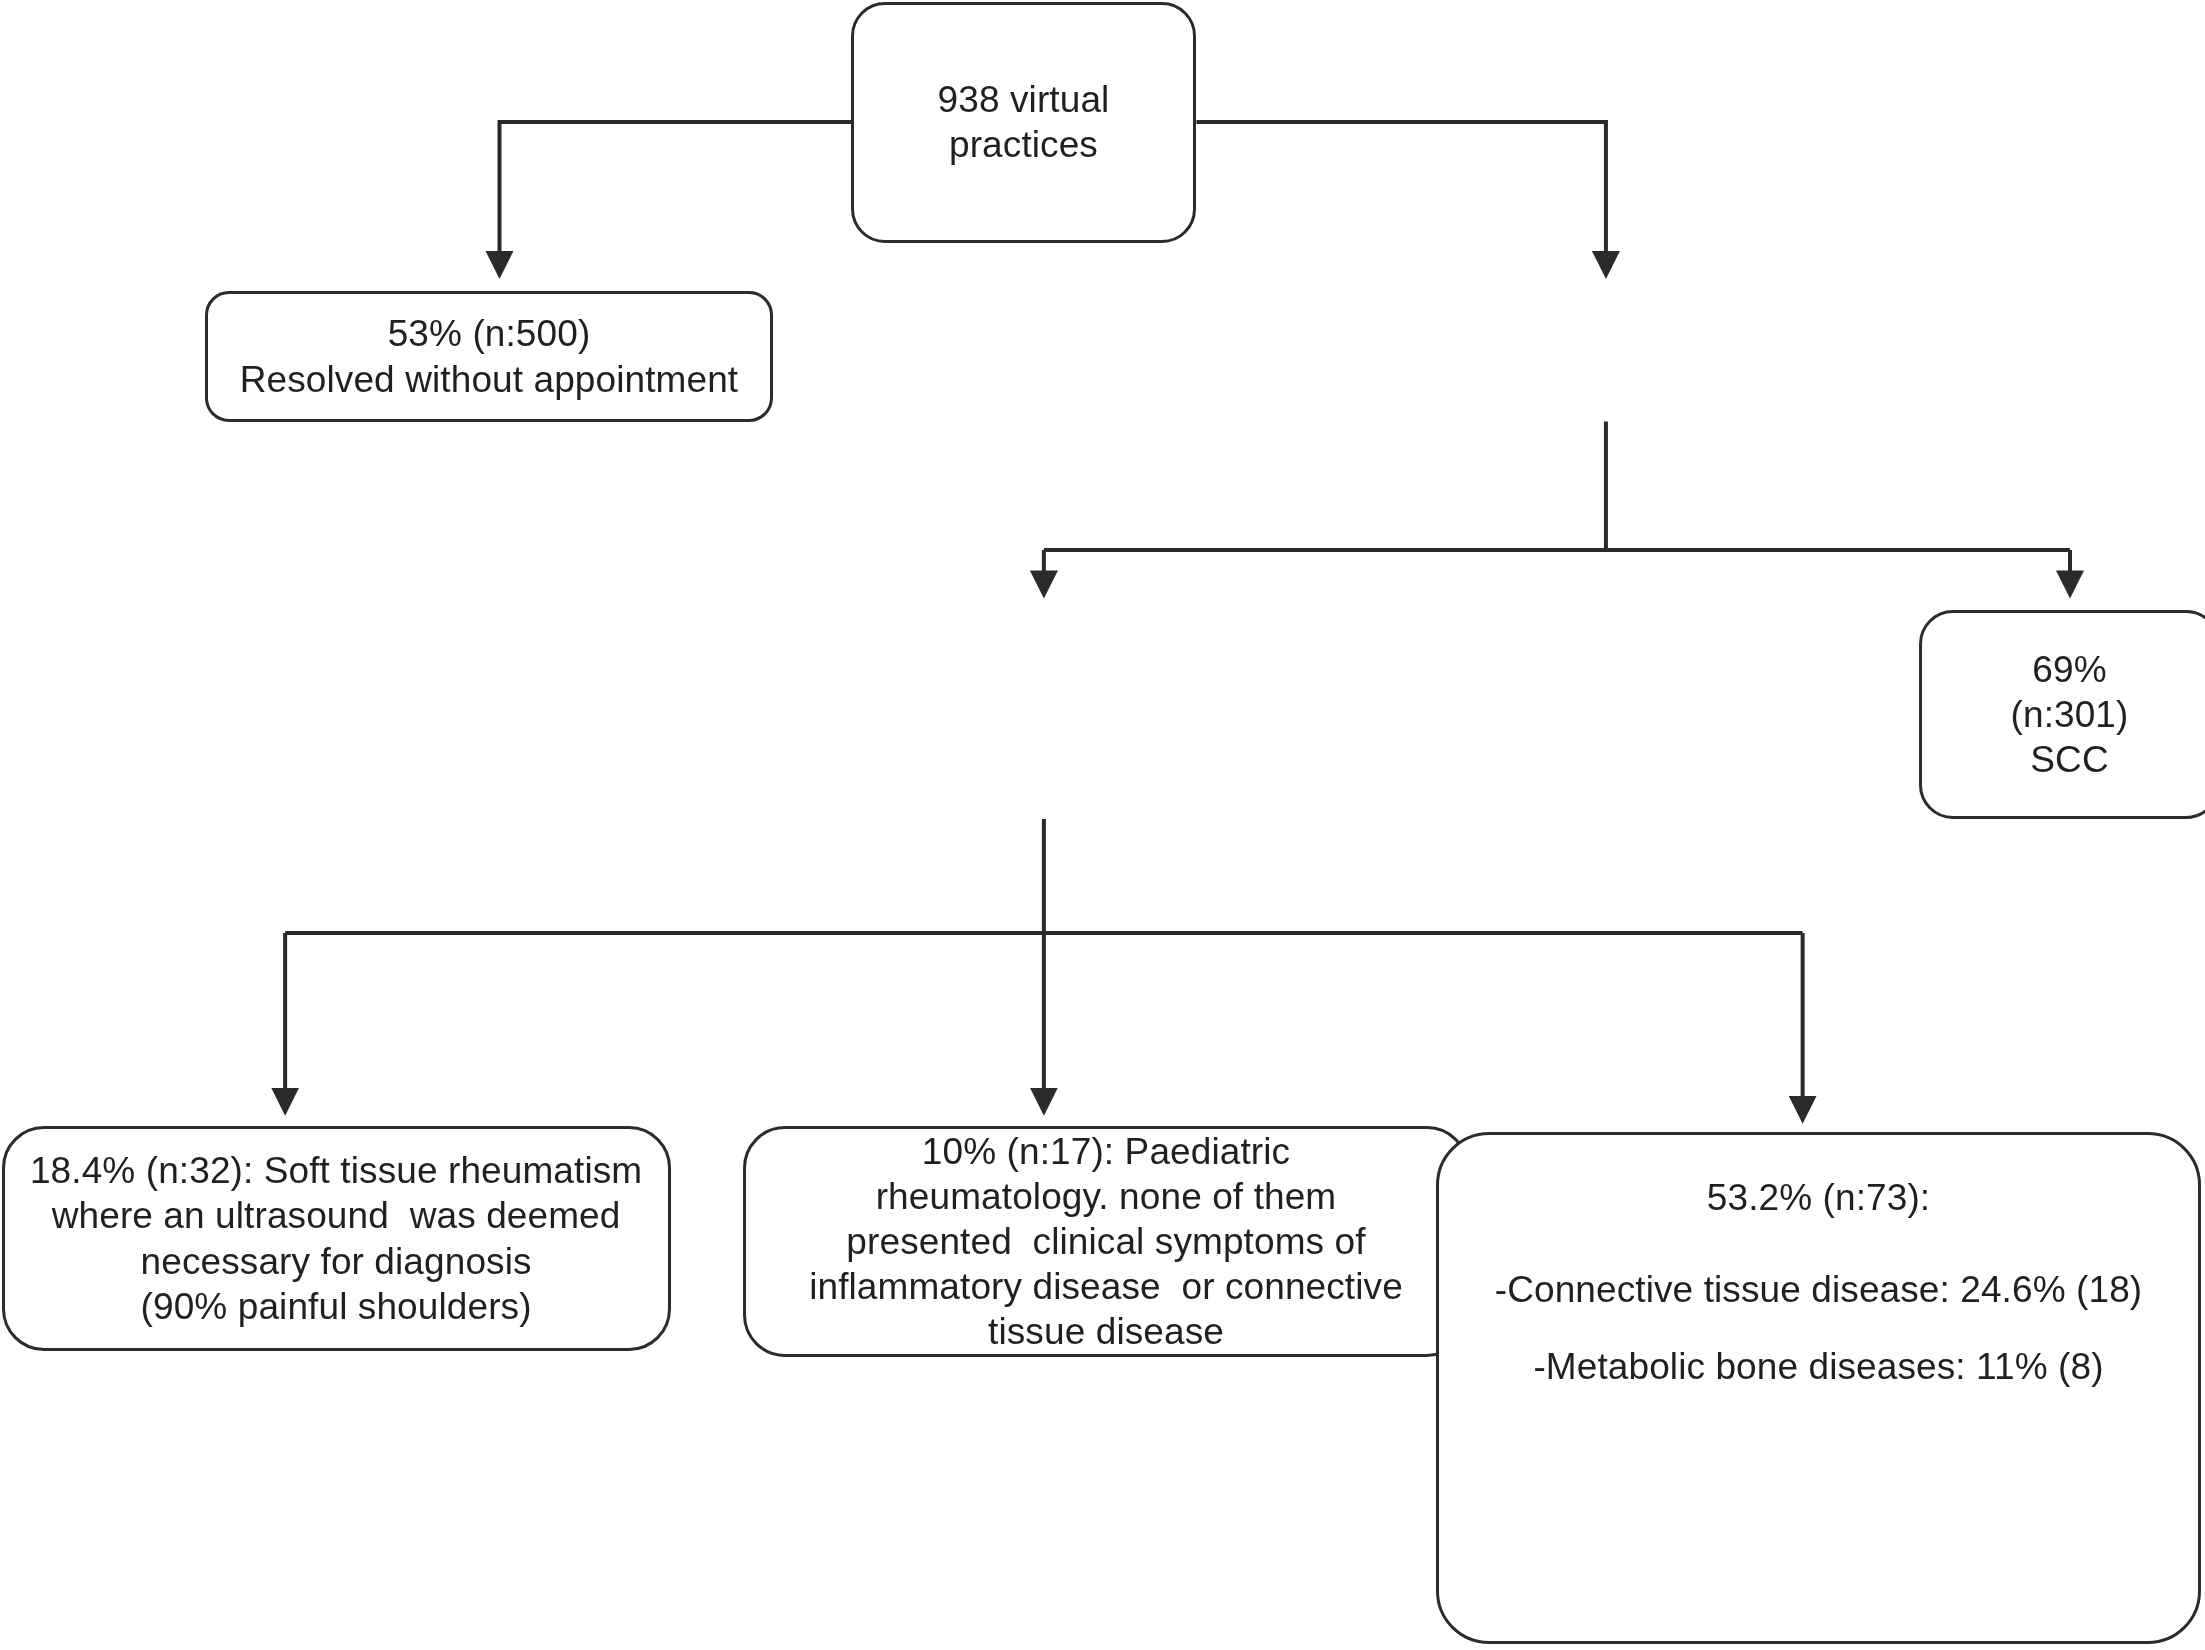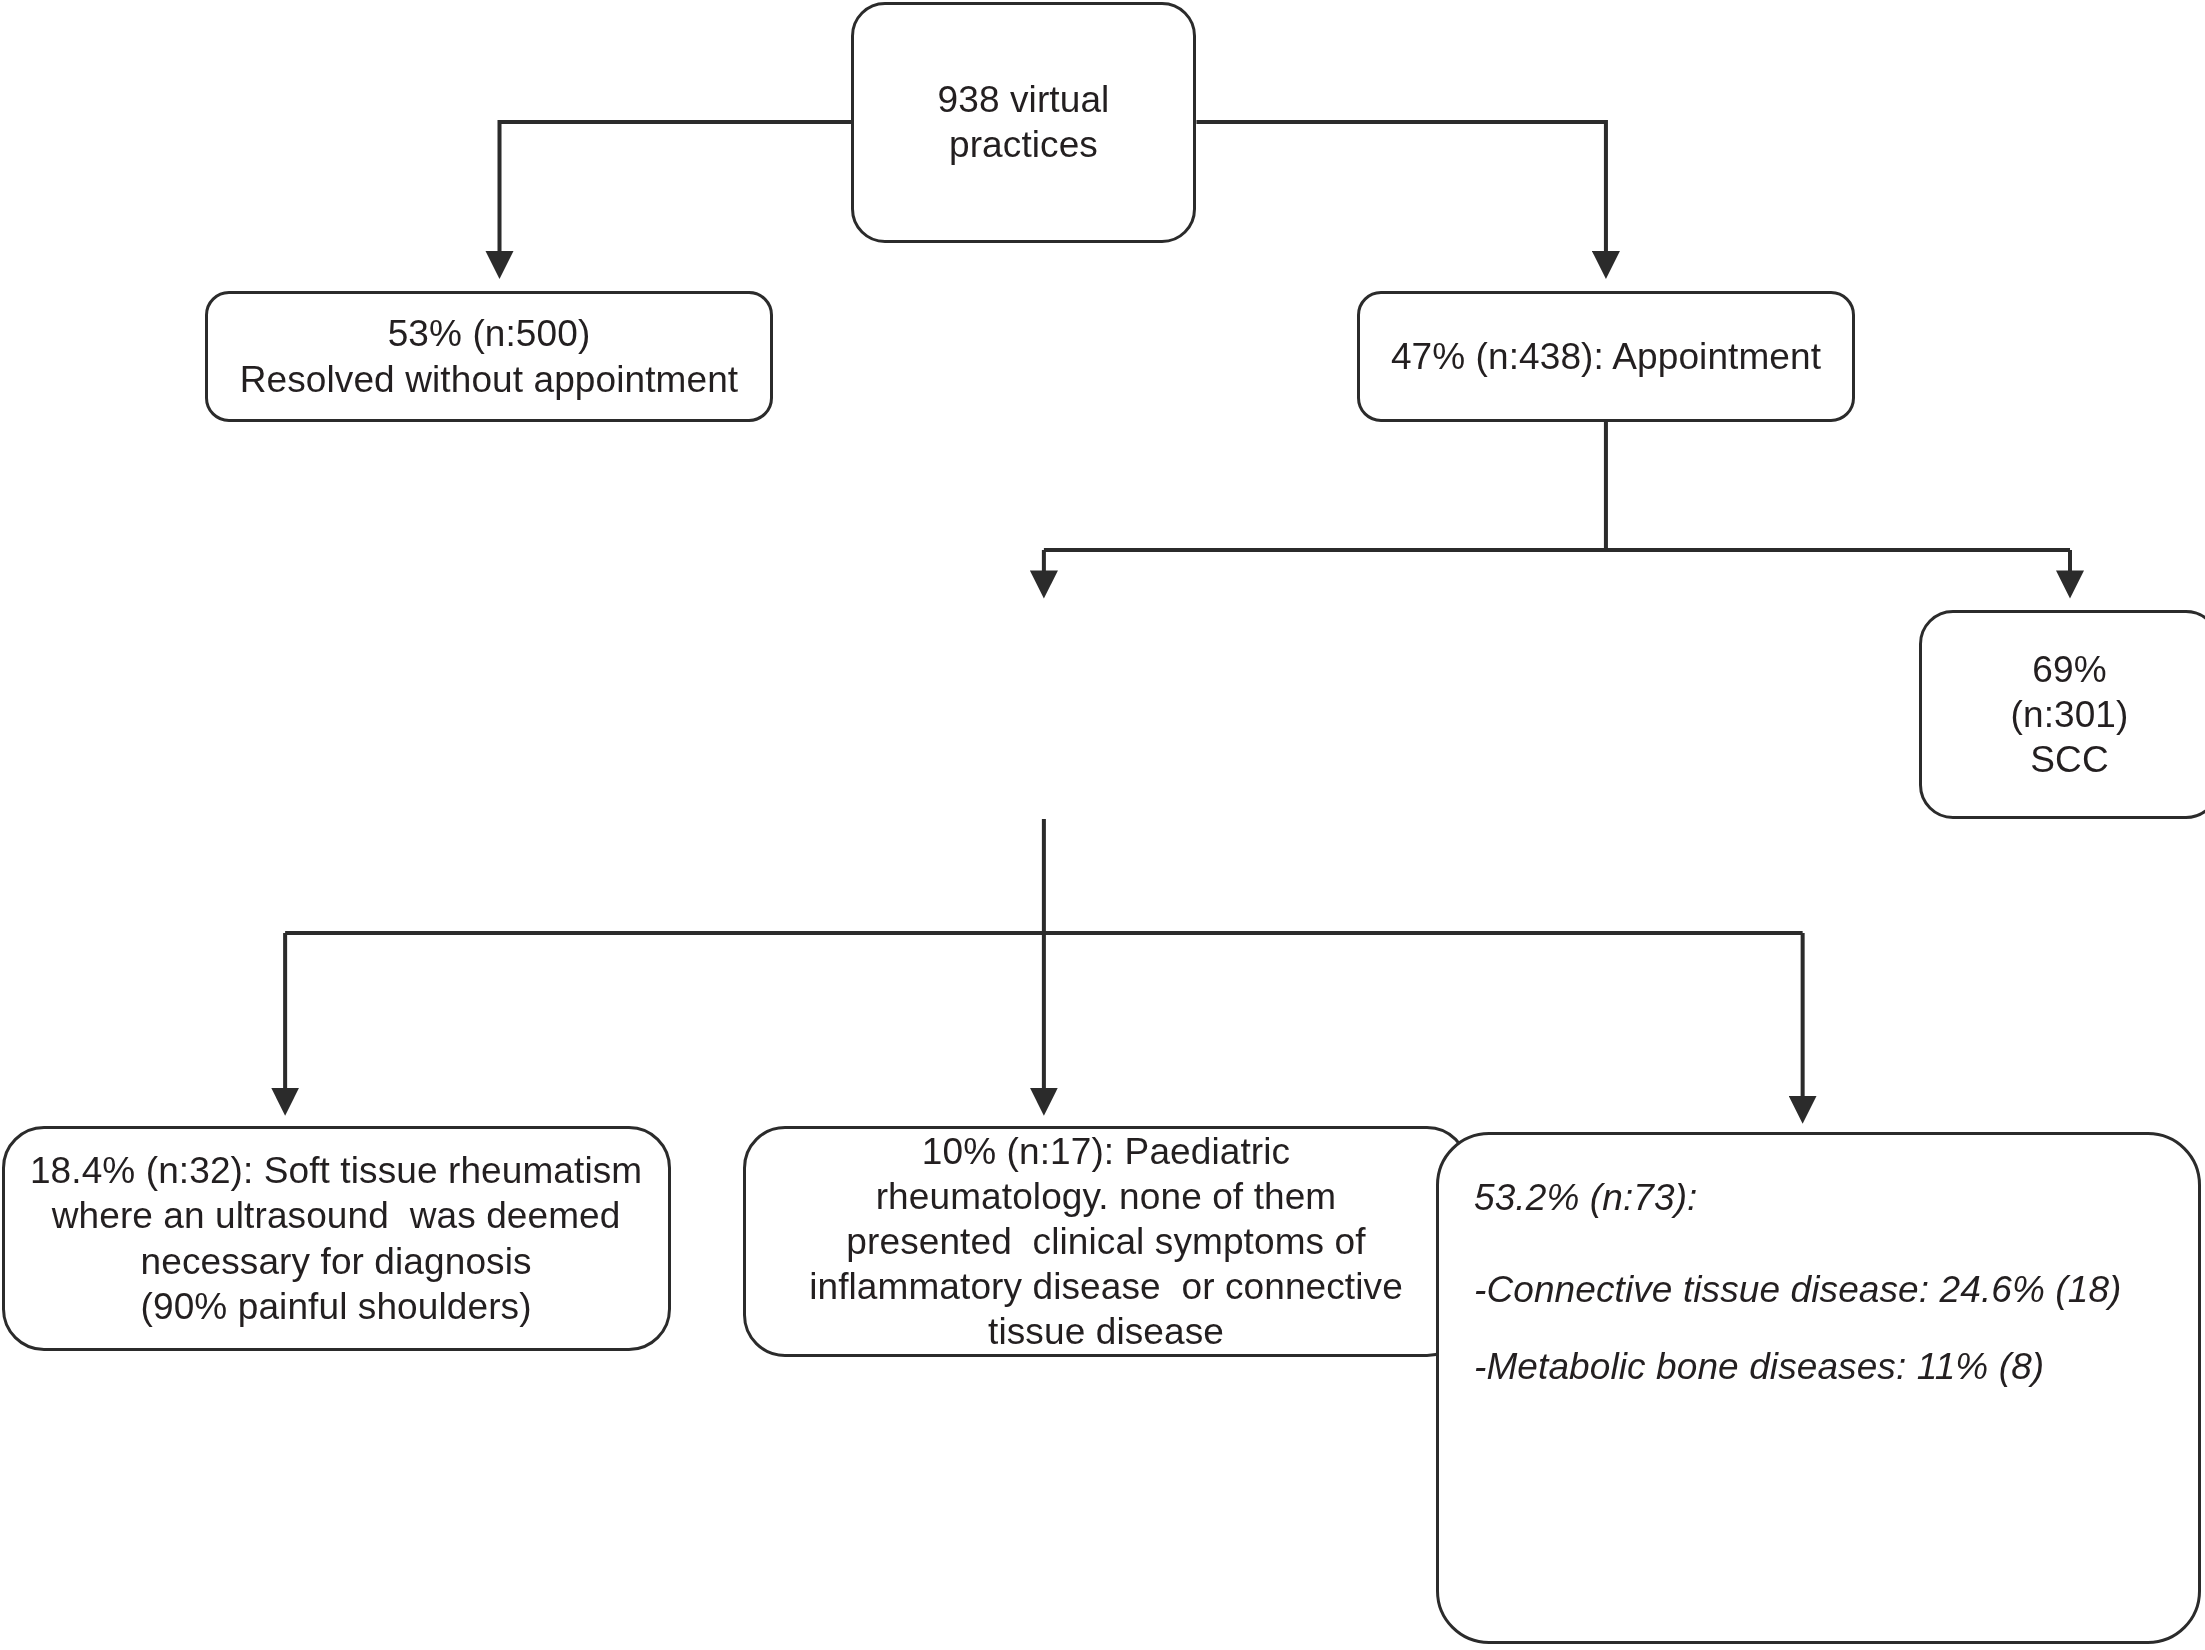--- a/index.html
+++ b/index.html
@@ -76,24 +76,23 @@
   #node-paediatric {
     left: 743px; top: 1126px; width: 726px; height: 231px;
     border-radius: 42px;
     font-size: 37px;
   }
   #node-scc-breakdown {
     left: 1436px; top: 1132px; width: 765px; height: 512px;
     border-radius: 53px;
     font-size: 37px;
     justify-content: flex-start;
-    align-items: flex-start;
+    align-items: center;
     padding: 40px 35px 16px 35px;
     text-align: left;
-    font-style: italic;
   }
   #node-scc-breakdown .heading {
     text-align: center;
     margin-bottom: 47px;
   }
   #node-scc-breakdown .item {
     text-align: left;
     margin-bottom: 32px;
   }
   #node-scc-breakdown .item:last-child { margin-bottom: 16px; }
@@ -128,23 +127,20 @@
   <div class="node" id="node-root">
     <span class="line">938 virtual</span>
     <span class="line">practices</span>
   </div>
 
   <div class="node" id="node-resolved">
     <span class="line">53% (n:500)</span>
     <span class="line">Resolved without appointment</span>
   </div>
 
-  <div class="node" id="node-appointment">
-    <span class="line">47% (n:438): Appointment</span>
-  </div>
 
 
   <div class="node" id="node-scc">
     <span class="line">69%</span>
     <span class="line">(n:301)</span>
     <span class="line">SCC</span>
   </div>
 
   <div class="node" id="node-soft-tissue">
     <span class="line">18.4% (n:32): Soft tissue rheumatism</span>

